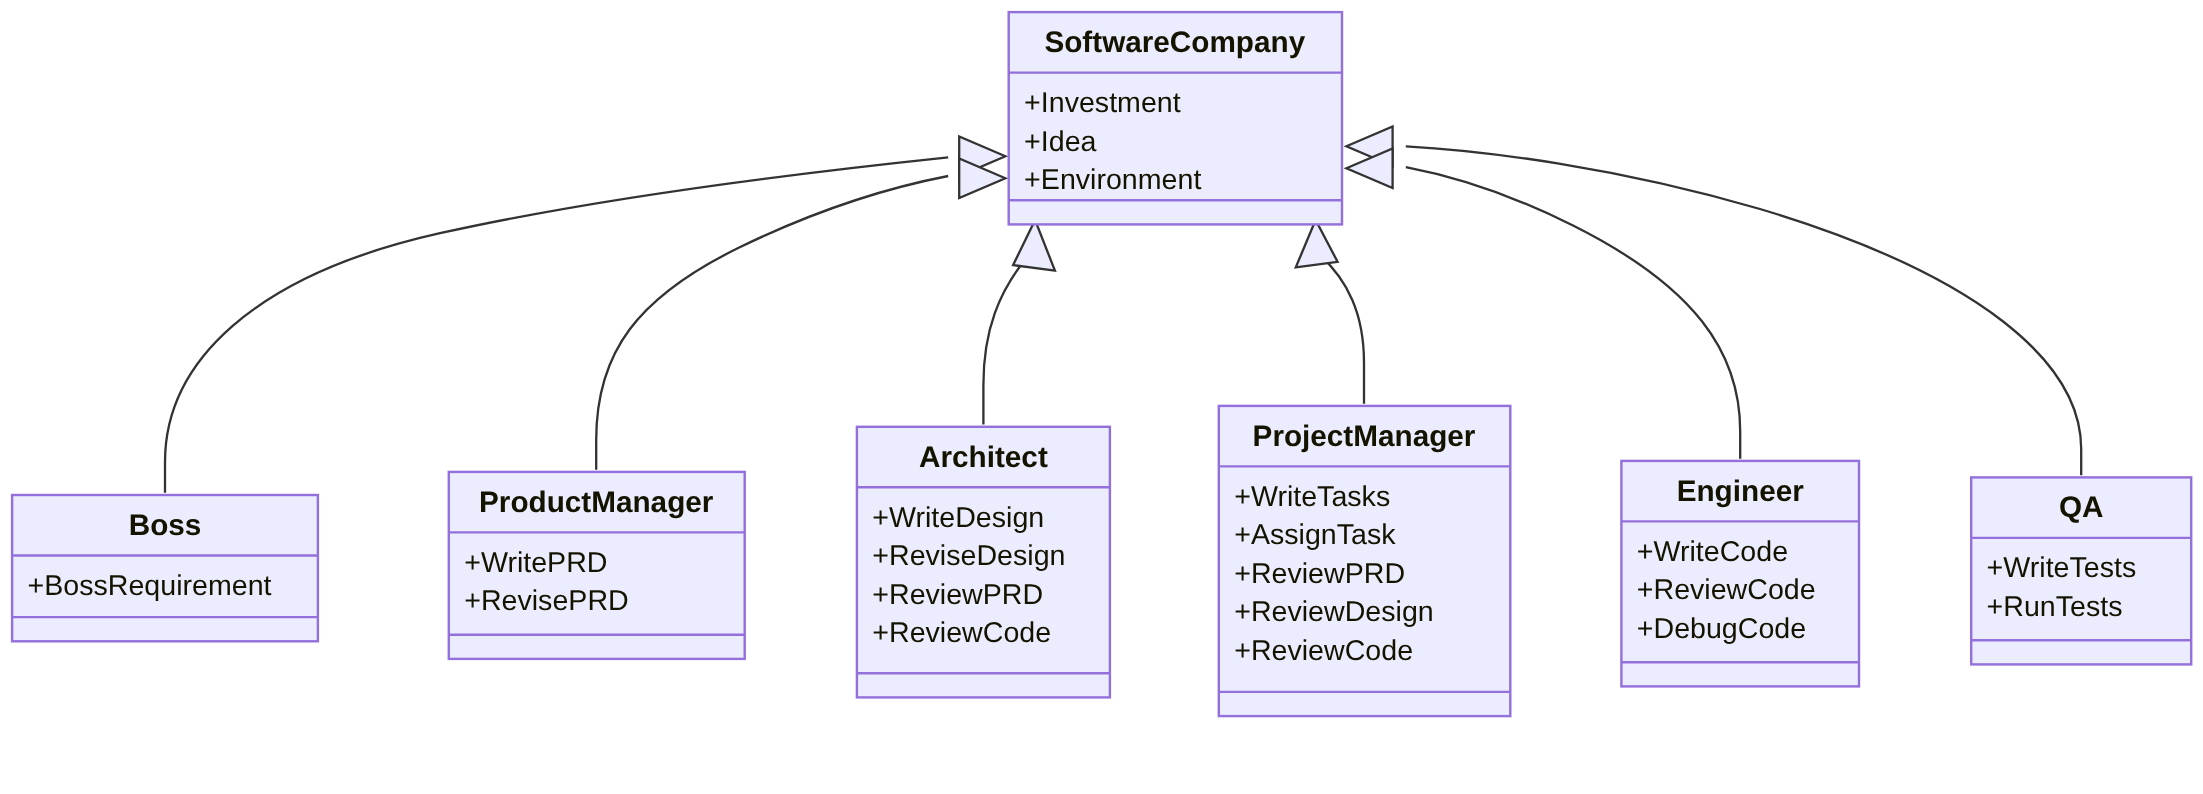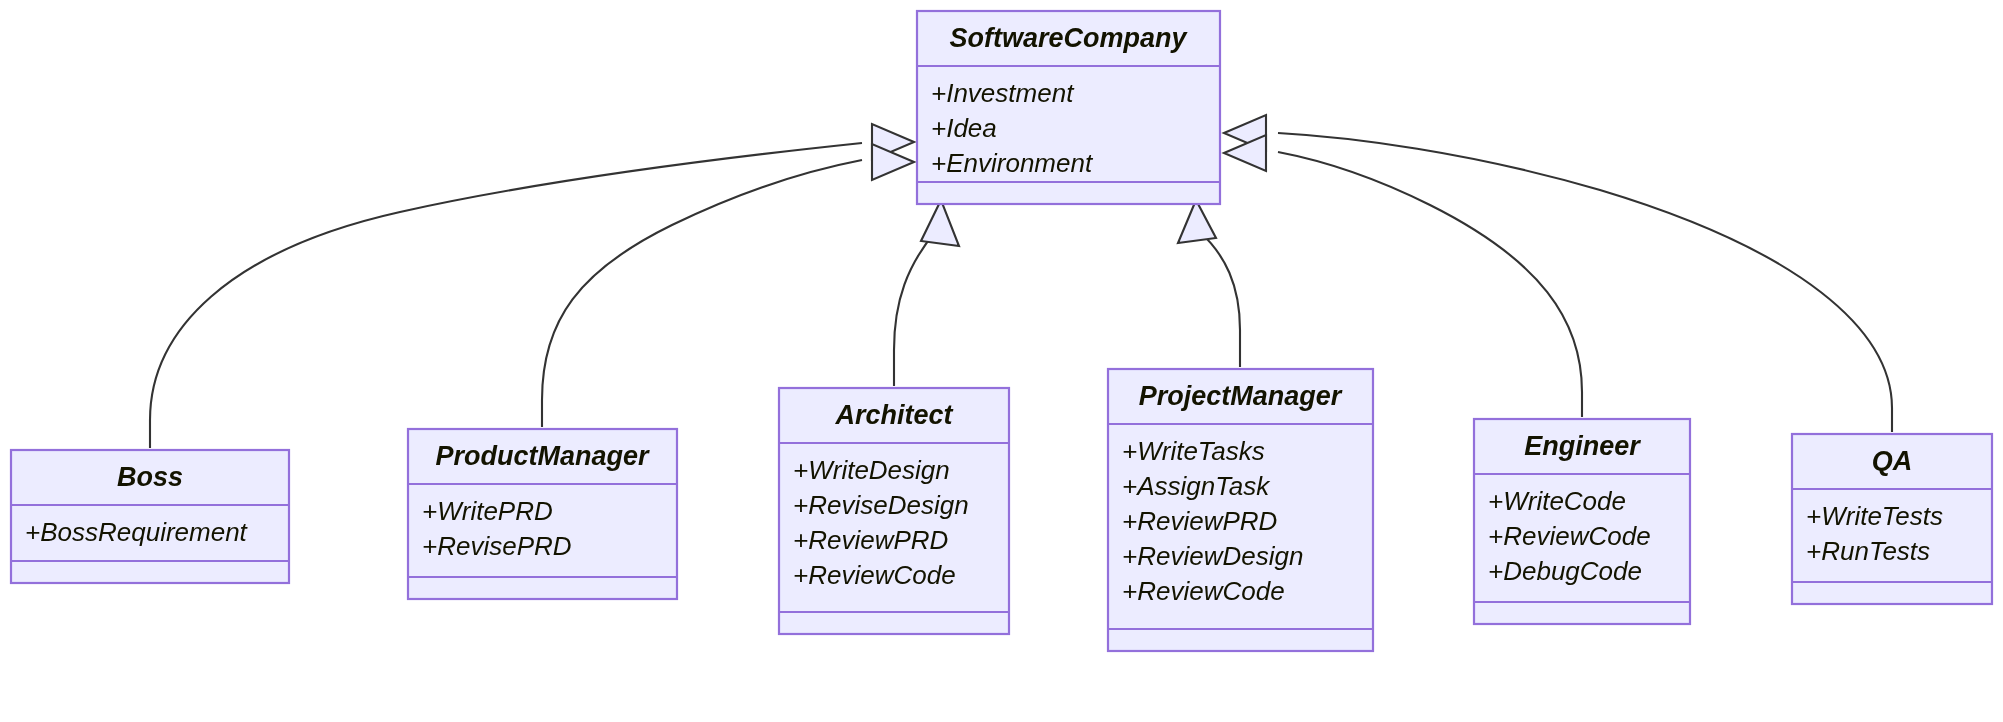--- a/index.html
+++ b/index.html
@@ -11,21 +11,20 @@
     width: 2003px;
     height: 722px;
     font-family: "Liberation Sans", sans-serif;
     overflow: hidden;
   }
   #diagram-root {
     position: relative;
     width: 2003px;
     height: 629px;
     background: #ffffff;
-    font-style: italic;
   }
   svg#uml-svg {
     display: block;
     width: 2003px;
     height: 722px;
   }
   .cls-box-rect {
     fill: #ececff;
     stroke: #9370db;
     stroke-width: 2.2px;

